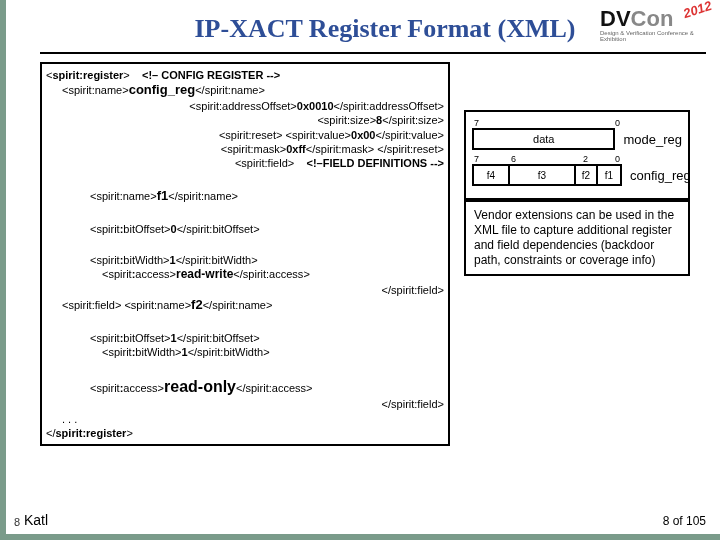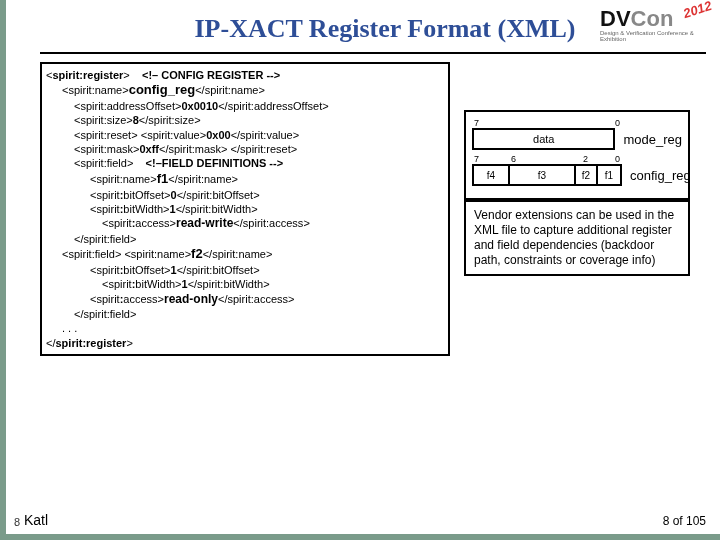--- a/index.html
+++ b/index.html
@@ -66,22 +66,22 @@
   .codebox {
     border: 2px solid #000;
     width: 420px;
     font-size: 11px;
     line-height: 1.3;
     padding: 4px 4px 4px 4px;
     font-family: Verdana, Arial, sans-serif;
   }
   .codebox .ln { white-space: pre; }
   .ind1 { padding-left: 16px; }
-  .ind2 { padding-left: 28px; }
-  .ind3 { padding-left: 44px; }
+  .ind2 { padding-left: 28px; text-align: right; }
+  .ind3 { padding-left: 44px; margin-top: 17px; }
   .ind4 { padding-left: 56px; }
   .tag-open::before { content: "<"; }
   .tag-open::after { content: ">"; }
   .tag-close::before { content: "</"; }
   .tag-close::after { content: ">"; }
   .b { font-weight: bold; }
   .right {
     width: 240px;
     padding-left: 14px;
     font-family: Arial, sans-serif;
@@ -191,21 +191,21 @@
       <div class="ln ind4"><span>&lt;spirit<b>:</b>access&gt;</span><span class="b" style="font-size:12px">read-write</span><span class="tag-close">spirit:access</span></div>
 
       <div class="ln ind2"><span class="tag-close">spirit:field</span></div>
 
       <div class="ln ind1"><span class="tag-open">spirit:field</span> <span class="tag-open">spirit:name</span><span class="b" style="font-size:13px">f2</span><span class="tag-close">spirit:name</span></div>
 
       <div class="ln ind3"><span>&lt;spirit<b>:</b>bitOffset&gt;</span><span class="b">1</span><span class="tag-close">spirit:bitOffset</span></div>
 
       <div class="ln ind4"><span>&lt;spirit<b>:</b>bitWidth&gt;</span><span class="b">1</span><span class="tag-close">spirit:bitWidth</span></div>
 
-      <div class="ln ind3"><span>&lt;spirit<b>:</b>access&gt;</span><span class="b" style="font-size:12px">read-only</span><span class="tag-close">spirit:access</span></div>
+      <div class="ln ind3"><span>&lt;spirit<b>:</b>access&gt;</span><span class="b" style="font-size:16px">read-only</span><span class="tag-close">spirit:access</span></div>
 
       <div class="ln ind2"><span class="tag-close">spirit:field</span></div>
 
       <div class="ln ind1">. . .</div>
       <div class="ln"><span class="tag-close"><span class="b">spirit:register</span></span></div>
     </div>
 
     <div class="right">
       <div class="regdiag">
         <div class="bits">

